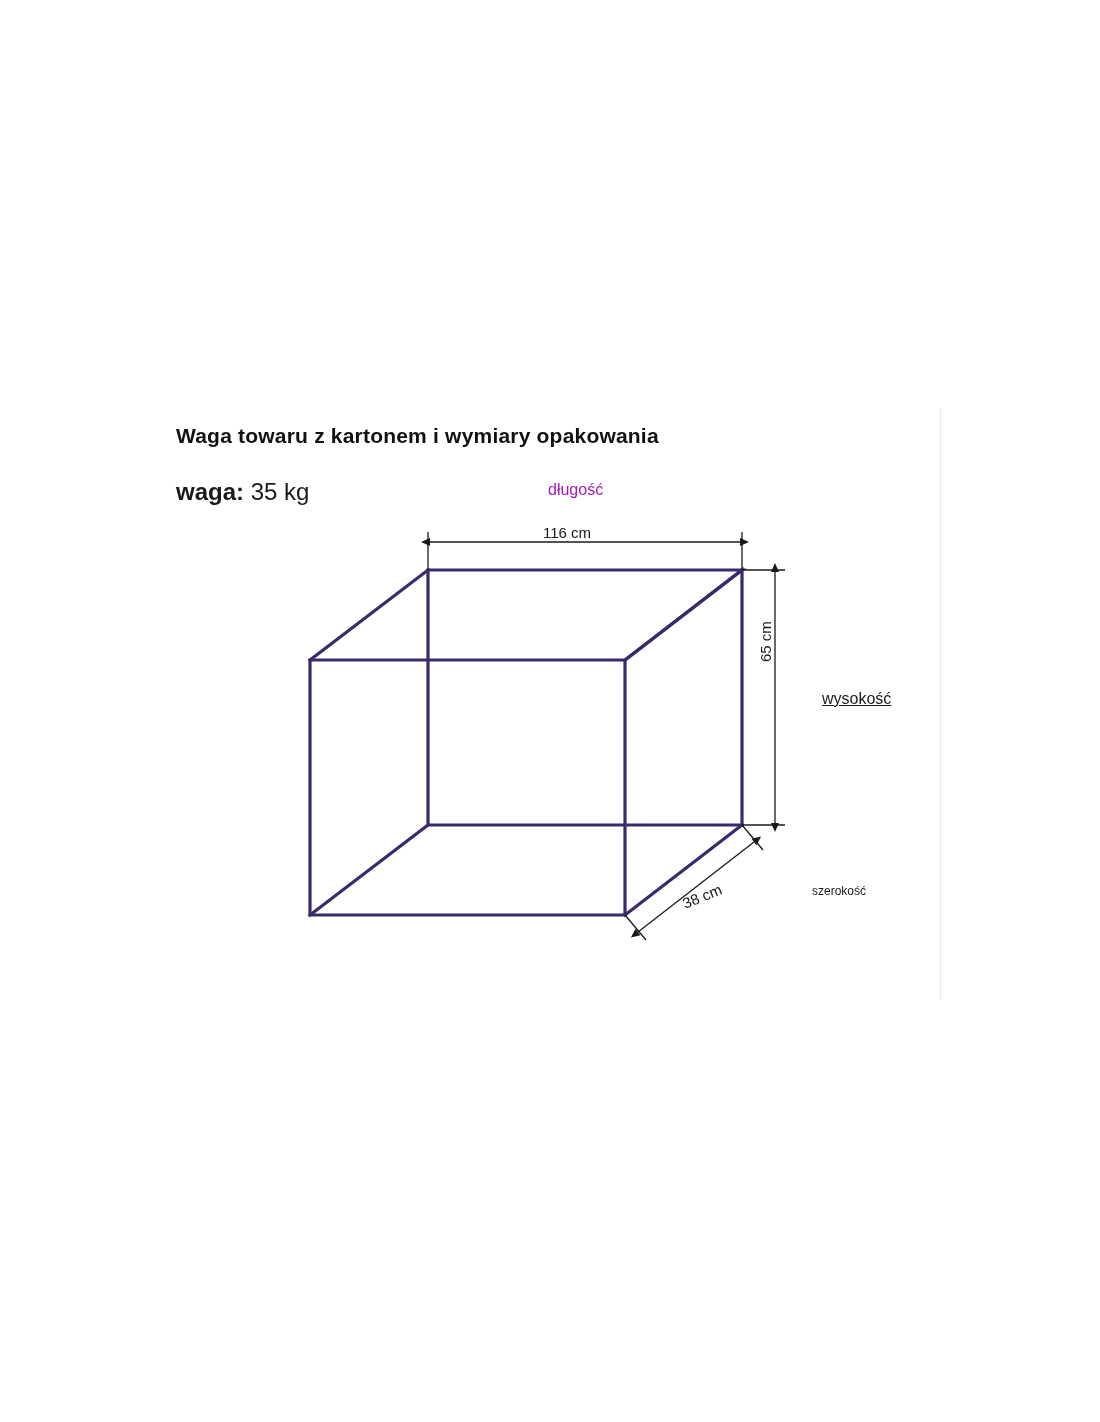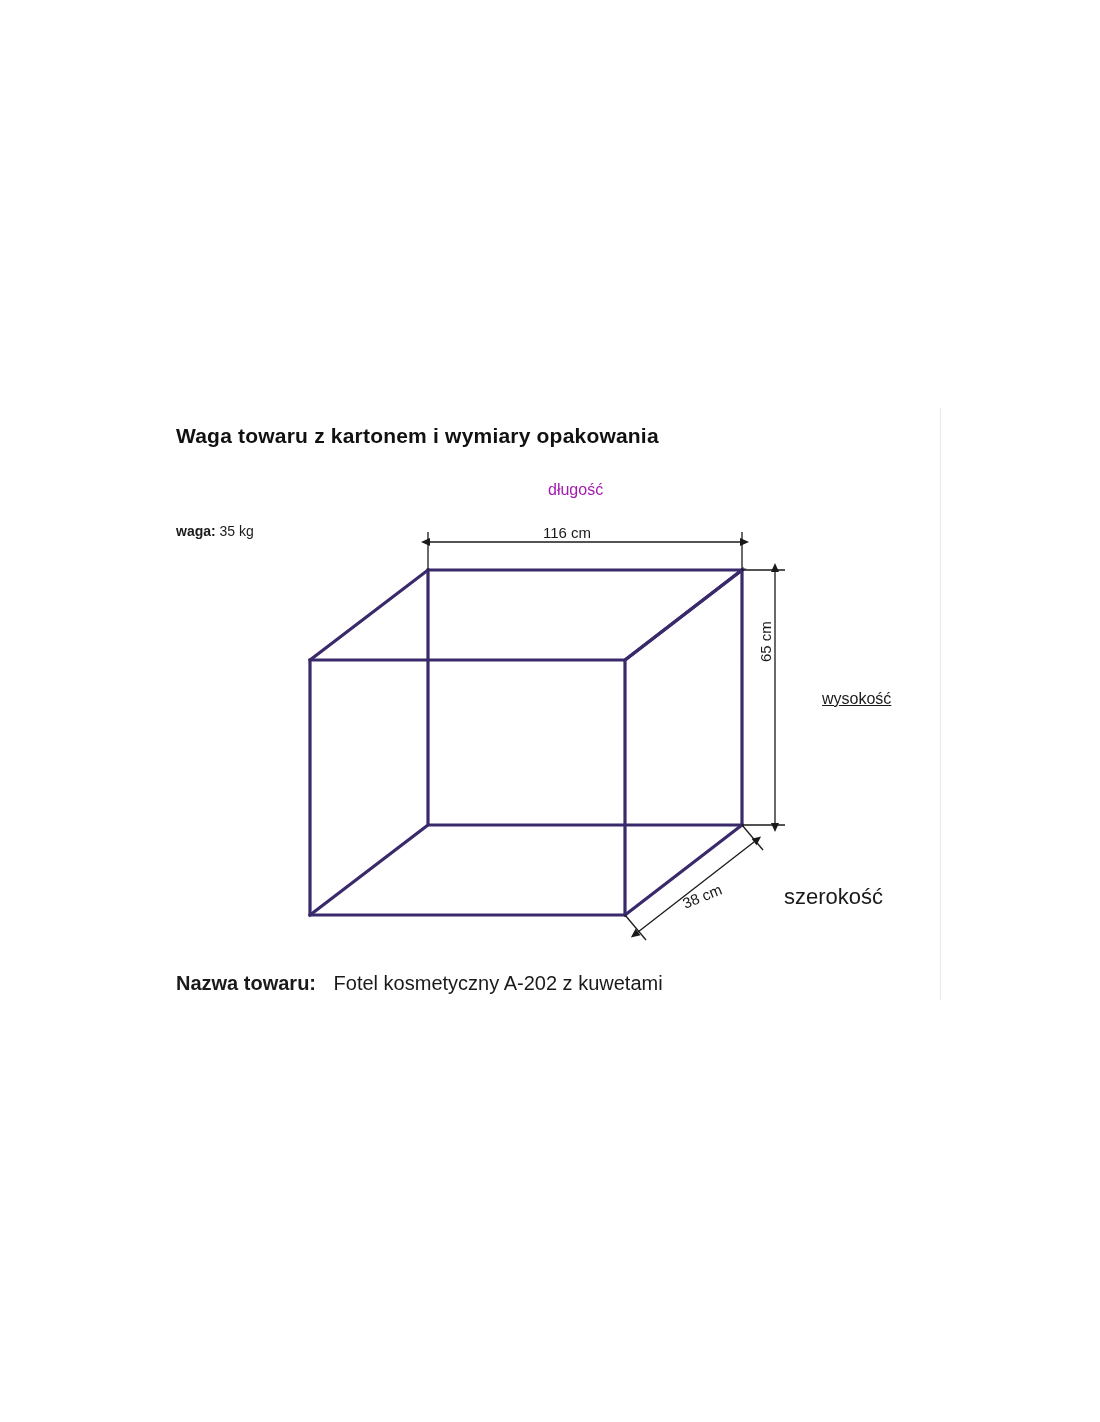--- a/index.html
+++ b/index.html
@@ -42,24 +42,23 @@
     font-weight: bold;
     letter-spacing: 0.2px;
     color: #111111;
     white-space: nowrap;
   }
 
   .weight-row {
     position: absolute;
     left: 176px;
     top: 478px;
-    font-size: 14px;
-    white-space: nowrap;
-    color: #1a1a1a;
-    margin-top: 45px;
+    font-size: 24px;
+    white-space: nowrap;
+    color: #1a1a1a;
   }
   .weight-row .label {
     font-weight: bold;
   }
   .weight-row .value {
     font-weight: normal;
   }
 
   .product-row {
     position: absolute;
@@ -102,23 +101,23 @@
     position: absolute;
     left: 822px;
     top: 690px;
     font-size: 16px;
     color: #1a1a1a;
     white-space: nowrap;
     text-decoration: underline;
   }
   .cap-szerokosc {
     position: absolute;
-    left: 784px;
+    left: 812px;
     top: 884px;
-    font-size: 22px;
+    font-size: 12px;
     color: #1a1a1a;
     white-space: nowrap;
   }
 
   .dim-len {
     position: absolute;
     left: 543px;
     top: 524px;
     font-size: 15px;
     color: #1a1a1a;
@@ -205,18 +204,14 @@
   </div>
 
   <div class="cap-dlugosc">długość</div>
   <div class="cap-wysokosc">wysokość</div>
   <div class="cap-szerokosc">szerokość</div>
 
   <div class="dim-len">116 cm</div>
   <div class="dim-height">65 cm</div>
   <div class="dim-width">38 cm</div>
 
-  <div class="product-row">
-    <span class="label">Nazwa towaru:</span>
-    <span class="value">Fotel kosmetyczny A-202 z kuwetami</span>
-  </div>
 
 </div>
 
 </body></html>

